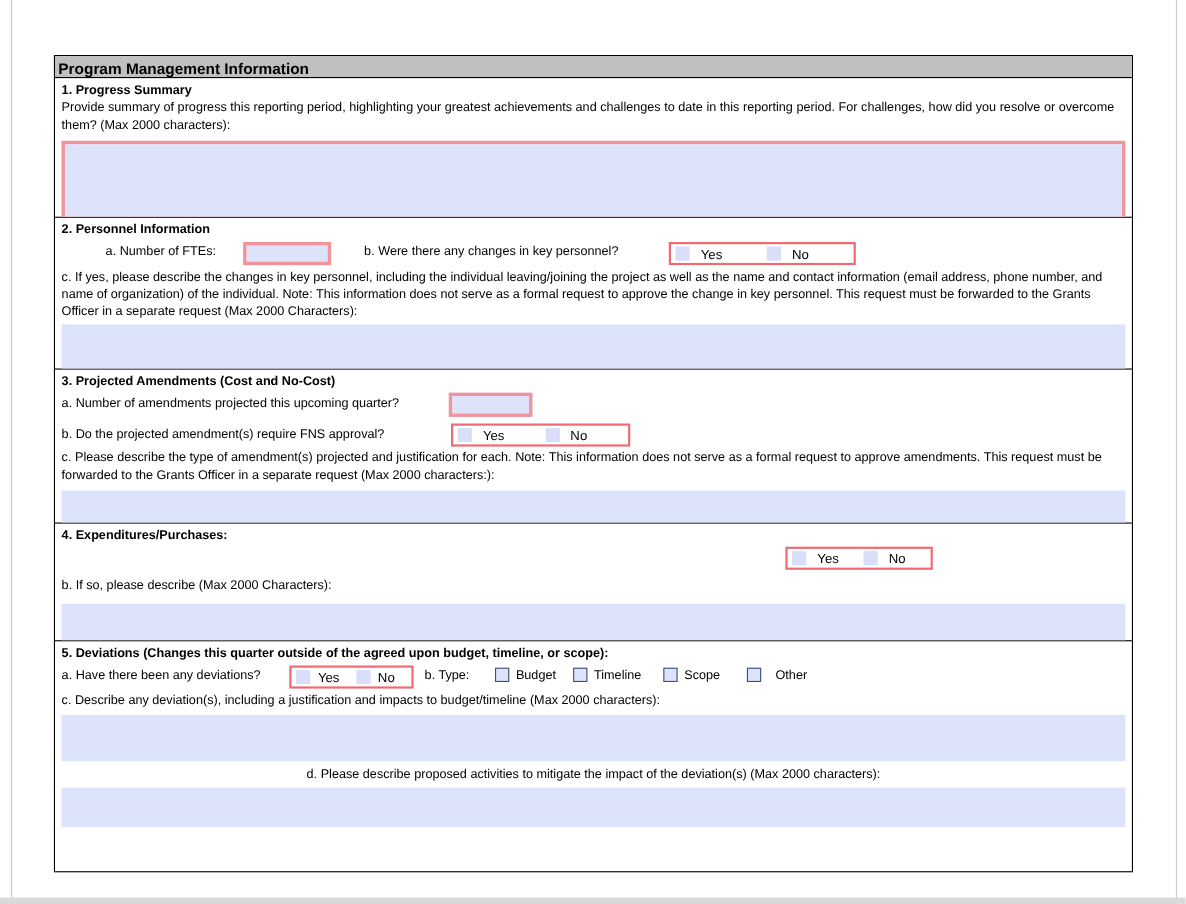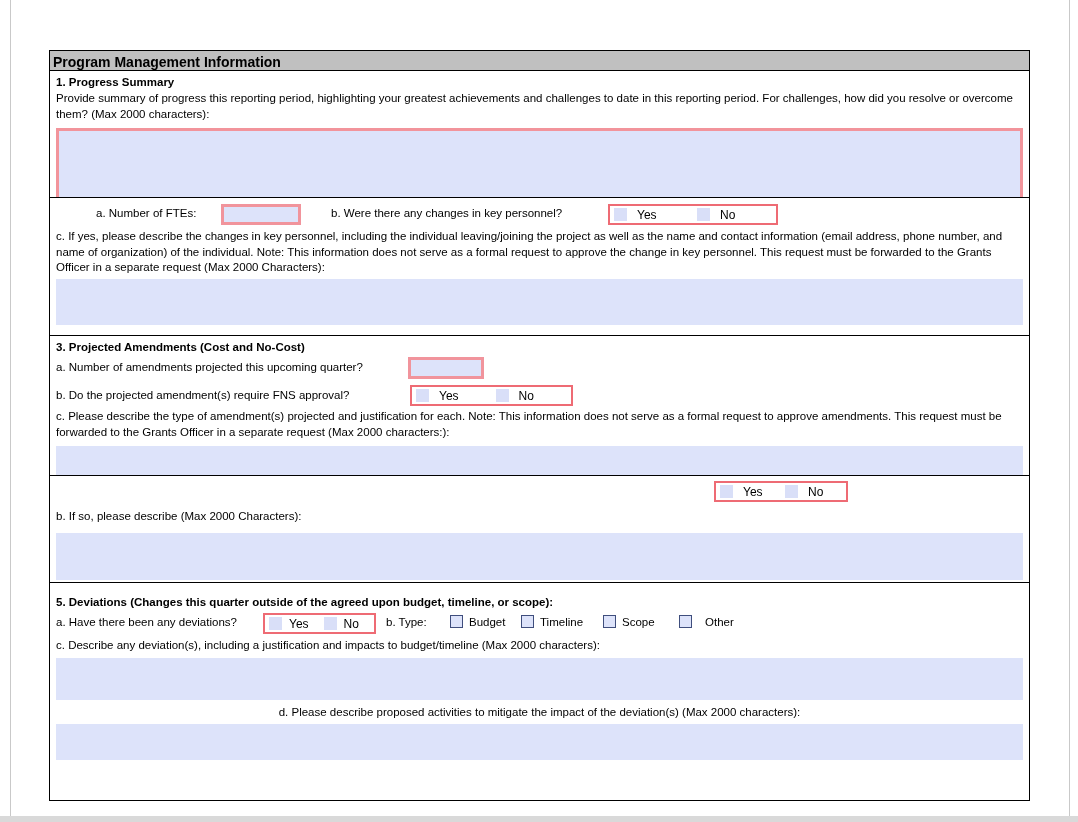--- a/index.html
+++ b/index.html
@@ -22,21 +22,21 @@
   .form-header {
     height:20px; background:#c0c0c0; border-bottom:1px solid #000;
     font-weight:bold; font-size:14px; padding:3px 3px 2px 3px;
   }
   .section { border-bottom:1px solid #000; position:relative; padding:4px 6px 0 6px; overflow:hidden; }
   .section:last-of-type { border-bottom:none; }
   .s1 { height:127px; }
   .s2 { height:138px; }
   .s3 { height:140px; }
   .s4 { height:107px; }
-  .s5 { height:209px;margin-top:8px; }
+  .s5 { height:209px; }
 
   .section-title { font-weight:bold; font-size:11.5px; margin:1px 0 3px 0; }
   .desc { line-height:15.5px; margin:0; }
   .textarea {
     background:#dde3fa; width:967px; margin-left:0px;
   }
   .textarea.required { border:3px solid #f2949b; }
 
   .row { position:relative; height:26px; }
   .row .lab { position:absolute; top:5px; white-space:nowrap; }
@@ -75,20 +75,21 @@
 
   <div class="form-header">Program Management Information</div>
 
   <div class="section s1">
     <div class="section-title">1. Progress Summary</div>
     <p class="desc">Provide summary of progress this reporting period, highlighting your greatest achievements and challenges to date in this reporting period. For challenges, how did you resolve or overcome them? (Max 2000 characters):</p>
     <div class="textarea required" style="height:72px; margin-top:6px;"></div>
   </div>
 
   <div class="section s2">
+    <div class="section-title">2. Personnel Information</div>
     <div class="row" style="height:27px;margin-left:40px;">
       <span class="lab" style="left:0;">a. Number of FTEs:</span>
       <div class="text-input" style="left:125px; top:2px; width:80px; height:21px;"></div>
       <span class="lab" style="left:235px;">b. Were there any changes in key personnel?</span>
       <div class="yn-group" style="left:512px; top:2px; width:170px;">
         <div class="yn-half">
           <span class="yn-box"></span>
           <span class="yn-lab">Yes</span>
         </div>
         <div class="yn-half">
@@ -118,20 +119,21 @@
           <span class="yn-box"></span>
           <span class="yn-lab">No</span>
         </div>
       </div>
     </div>
     <p class="desc">c. Please describe the type of amendment(s) projected and justification for each. Note: This information does not serve as a formal request to approve amendments. This request must be forwarded to the Grants Officer in a separate request (Max 2000 characters:):</p>
     <div class="textarea" style="height:44px; margin-top:6px;"></div>
   </div>
 
   <div class="section s4">
+    <div class="section-title">4. Expenditures/Purchases:</div>
     <div class="row" style="height:25px;">
       <div class="yn-group" style="left:658px; top:1px; width:134px;">
         <div class="yn-half">
           <span class="yn-box"></span>
           <span class="yn-lab">Yes</span>
         </div>
         <div class="yn-half">
           <span class="yn-box"></span>
           <span class="yn-lab">No</span>
         </div>

